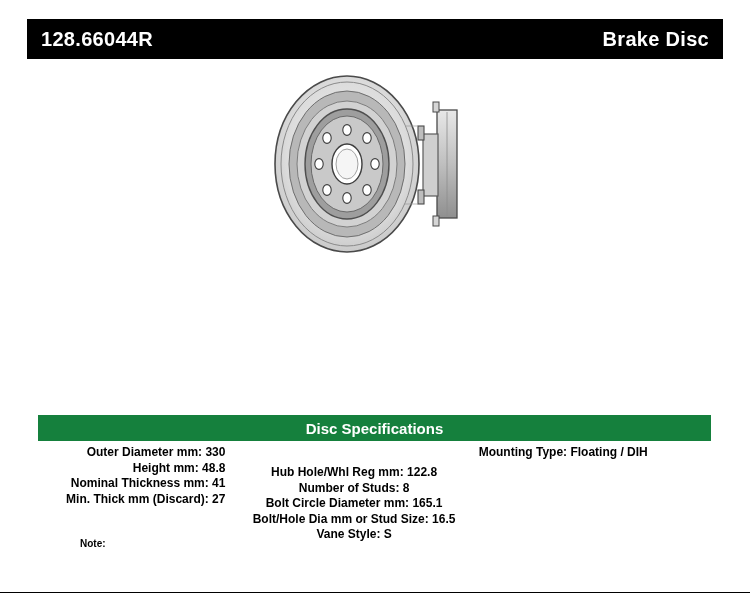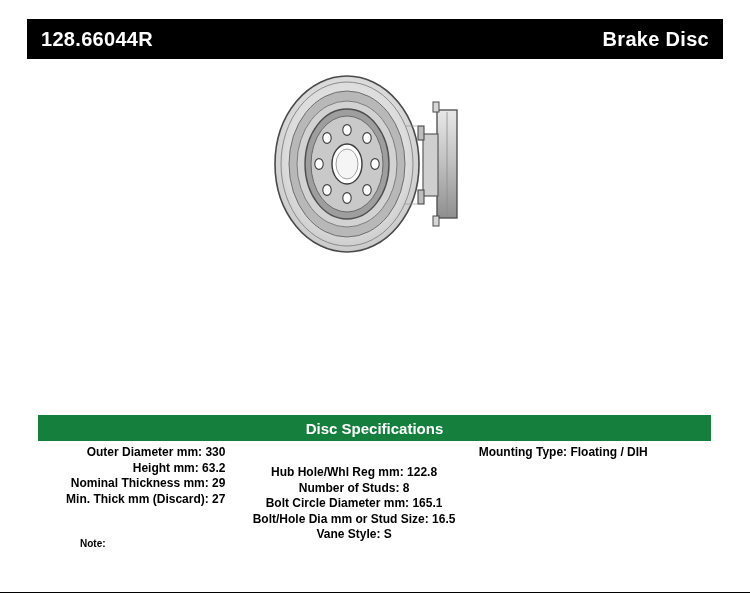--- a/index.html
+++ b/index.html
@@ -189,22 +189,22 @@
       <line x1="163" y1="132" x2="150" y2="132" stroke="#9a9a9a" stroke-width="0.7"></line>
     </g>
   </svg>
 </div>
 
 <div class="spec-title-bar">Disc Specifications</div>
 
 <div class="spec-columns">
   <div class="spec-col spec-col-1">
     <div class="spec-row">Outer Diameter mm: 330</div>
-    <div class="spec-row">Height mm: 63.2</div>
-    <div class="spec-row">Nominal Thickness mm: 29</div>
+    <div class="spec-row">Height mm: 48.8</div>
+    <div class="spec-row">Nominal Thickness mm: 41</div>
     <div class="spec-row">Min. Thick mm (Discard): 27</div>
   </div>
 
   <div class="spec-col spec-col-2">
     <div class="spec-row">Hub Hole/Whl Reg mm: 122.8</div>
     <div class="spec-row">Number of Studs: 8</div>
     <div class="spec-row">Bolt Circle Diameter mm: 165.1</div>
     <div class="spec-row">Bolt/Hole Dia mm or Stud Size: 16.5</div>
     <div class="spec-row">Vane Style: S</div>
   </div>

